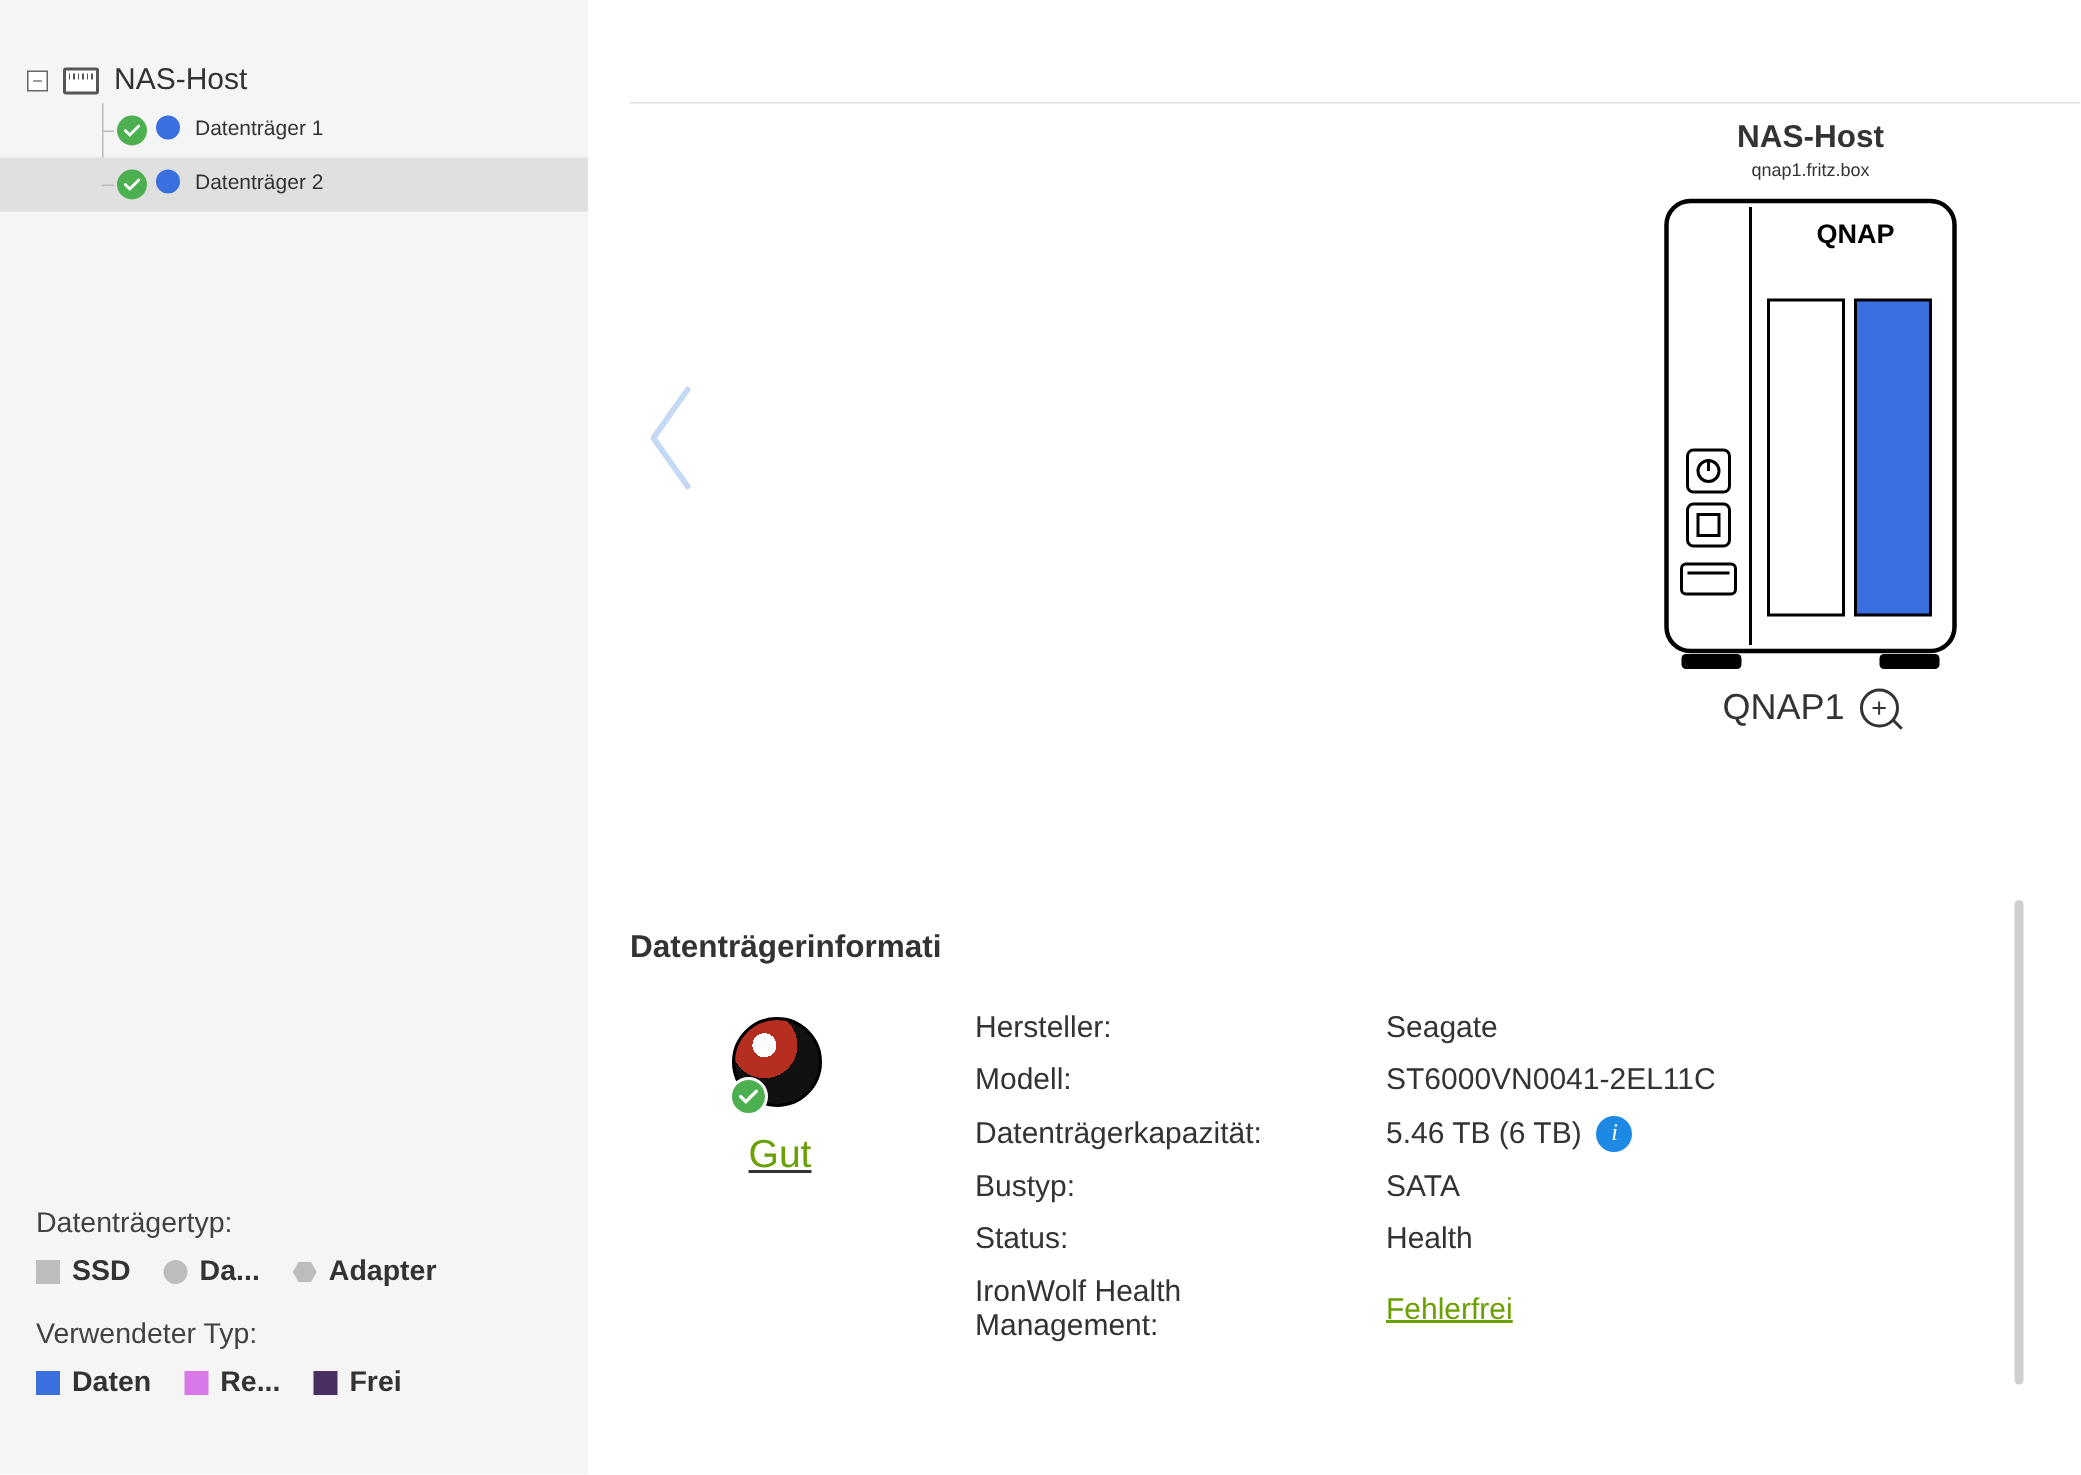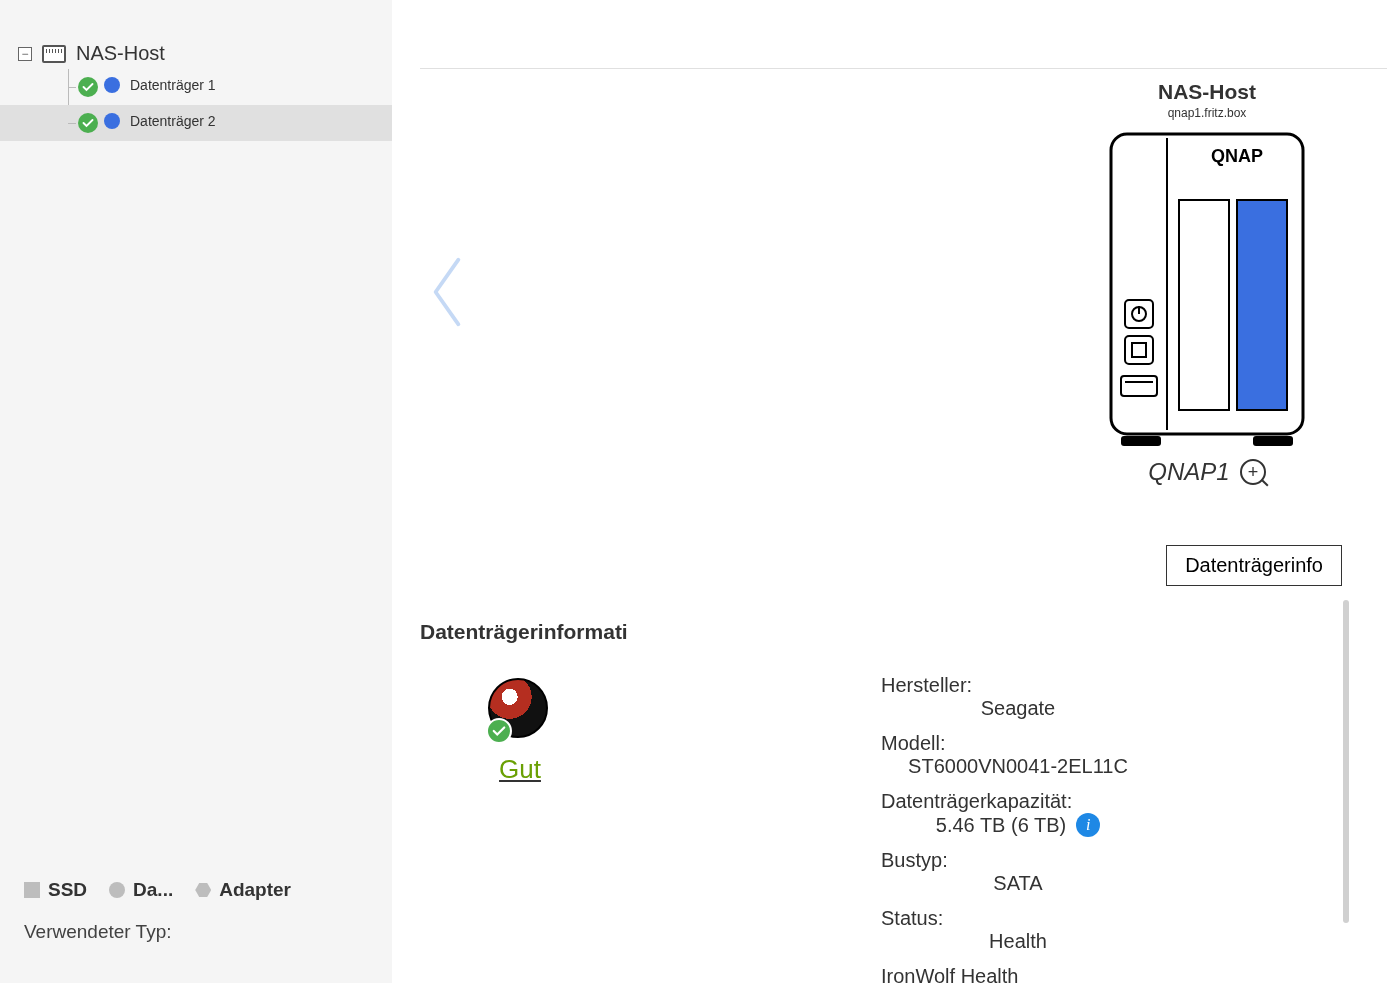--- a/index.html
+++ b/index.html
@@ -162,21 +162,21 @@
     position: absolute;
     top: 80px; right: 60px;
     width: 240px;
     text-align: center;
   }
   .device-title { font-size: 21px; font-weight: 600; margin-bottom: 2px; }
   .device-host  { font-size: 12px; margin-bottom: 10px; }
   .nas-svg { display:block; margin: 0 auto 8px; }
   .device-name-row {
     display: flex; justify-content: center; align-items: center; gap: 10px;
-    font-size: 24px; font-weight: 500; font-style: italic;
+    font-size: 24px; font-weight: 500;
   }
   .zoom-btn {
     width: 26px; height: 26px;
     border: 2px solid #333; border-radius: 50%;
     display: inline-flex; align-items:center; justify-content:center;
     font-size: 18px; line-height: 1;
     cursor: pointer;
     position: relative;
   }
   .zoom-btn::after {
@@ -235,21 +235,21 @@
   .drive-badge .mini-ok {
     position: absolute; left: -2px; bottom: -2px;
     width: 26px; height: 26px; border-radius:50%;
     background:#4CAF50; border:2px solid #fff;
     display:flex;align-items:center;justify-content:center;
   }
   .drive-badge .mini-ok svg{width:14px;height:14px;}
   .status-text { color:#6aa004; font-size:26px; }
 
   .kv-col { flex:1; }
-  .kv-row { display:flex; padding: 6px 0; font-size:20px; align-items:center;flex-direction:column; }
+  .kv-row { display:flex; padding: 6px 0; font-size:20px; align-items:center; }
   .kv-key { width: 230px; color:#333; }
   .kv-val { color:#333; display:flex; align-items:center; gap:10px;margin-left:44px;}
   .info-bubble {
     width:24px;height:24px;border-radius:50%;background:#1e88e5;
     color:#fff;display:inline-flex;align-items:center;justify-content:center;
     font-style: italic; font-family: Georgia, serif; font-size:16px; cursor:pointer;
   }
   .link-green { color:#6aa004; text-decoration: underline; cursor:pointer;}
 
   .scroll-indicator {
@@ -289,36 +289,51 @@
             </svg>
         </span>
         <span class="disk-dot"></span>
         <span>Datenträger 2</span>
       </div>
 
     </div>
   </div>
 
   <div class="legend">
+    <h4>Datenträgertyp:</h4>
     <div class="legend-row">
       <span class="legend-item">
         <span class="sw-square" style="background:#bdbdbd"></span>
         <span>SSD</span>
       </span>
       <span class="legend-item">
         <span class="sw-circle" style="background:#bdbdbd"></span>
         <span>Da...</span>
       </span>
       <span class="legend-item">
         <span class="sw-hex"></span>
         <span>Adapter</span>
       </span>
     </div>
 
     <h4>Verwendeter Typ:</h4>
+    <div class="legend-row">
+      <span class="legend-item">
+        <span class="sw-square" style="background:#3a6fe0"></span>
+        <span>Daten</span>
+      </span>
+      <span class="legend-item">
+        <span class="sw-square" style="background:#d777e8"></span>
+        <span>Re...</span>
+      </span>
+      <span class="legend-item">
+        <span class="sw-square" style="background:#4a2f63"></span>
+        <span>Frei</span>
+      </span>
+    </div>
   </div>
 </div>
 
 <div class="main">
   <div class="top-sep"></div>
 
   <div class="nav-prev">
     <svg viewBox="0 0 40 80">
       <path d="M32 6 L8 40 L32 74" stroke="currentColor" stroke-width="4" fill="none" stroke-linecap="round" stroke-linejoin="round"></path>
     </svg>
@@ -347,23 +362,20 @@
       <rect x="14" y="306" width="40" height="10" rx="3" fill="#000"></rect>
       <rect x="146" y="306" width="40" height="10" rx="3" fill="#000"></rect>
     </svg>
 
     <div class="device-name-row">
       <span>QNAP1</span>
       <span class="zoom-btn">+</span>
     </div>
   </div>
 
-  <button class="disk-info-btn">
-    <span>Datenträgerinfo</span>
-  </button>
 
   <div class="scroll-indicator"></div>
 
   <div class="info-section">
     <div class="info-heading">Datenträgerinformati</div>
 
     <div class="info-grid">
       <div class="status-col">
         <div class="drive-badge">
           <div class="circle-bg"></div>

